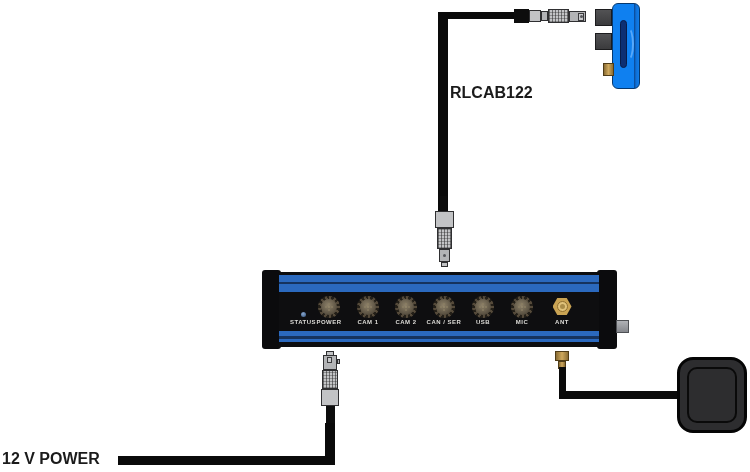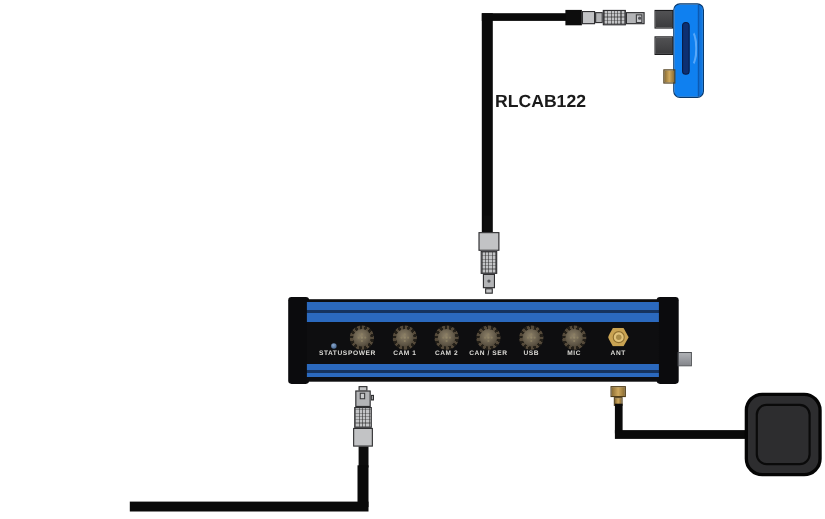--- a/index.html
+++ b/index.html
@@ -151,20 +151,21 @@
     <div class="metal" style="left:326px;top:351px;width:8px;height:5px;"></div>
     <div class="metal2" style="left:323px;top:355px;width:14px;height:15px;"></div>
     <div class="sq" style="left:327px;top:357px;width:5px;height:6px;"></div>
     <div class="metal2" style="left:337px;top:359px;width:3px;height:5px;"></div>
     <div class="knurl" style="left:322px;top:370px;width:16px;height:19px;"></div>
     <div class="metal" style="left:321px;top:389px;width:18px;height:17px;"></div>
     <div class="blackpart" style="left:326px;top:406px;width:9px;height:19px;"></div>
   </div>
   <div class="cable" style="left:325px;top:423px;width:10px;height:38px;"></div>
   <div class="cable" style="left:118px;top:456px;width:217px;height:9px;"></div>
+  <div class="biglabel" style="left:2px;top:450px;font-size:16px;">12 V POWER</div>
 
   <div class="brass" style="left:555px;top:351px;width:14px;height:10px;"></div>
   <div class="brass" style="left:558px;top:361px;width:8px;height:8px;"></div>
   <div class="cable" style="left:559px;top:367px;width:7px;height:27px;"></div>
   <div class="cable" style="left:559px;top:391px;width:121px;height:8px;"></div>
   <div class="gps">
     <div class="inner"></div>
   </div>
 
 </div>

